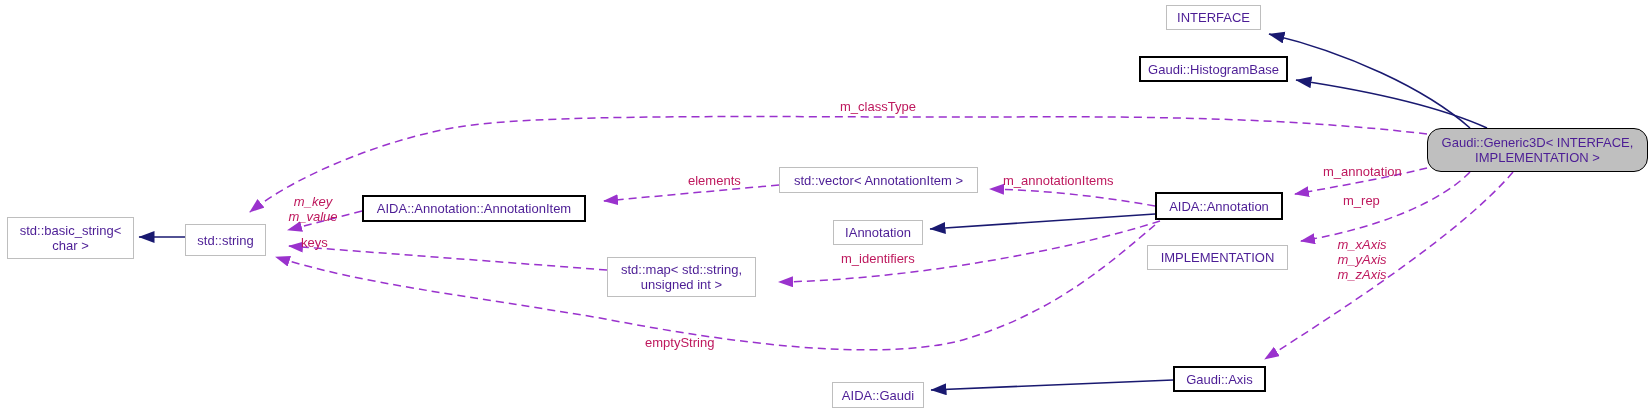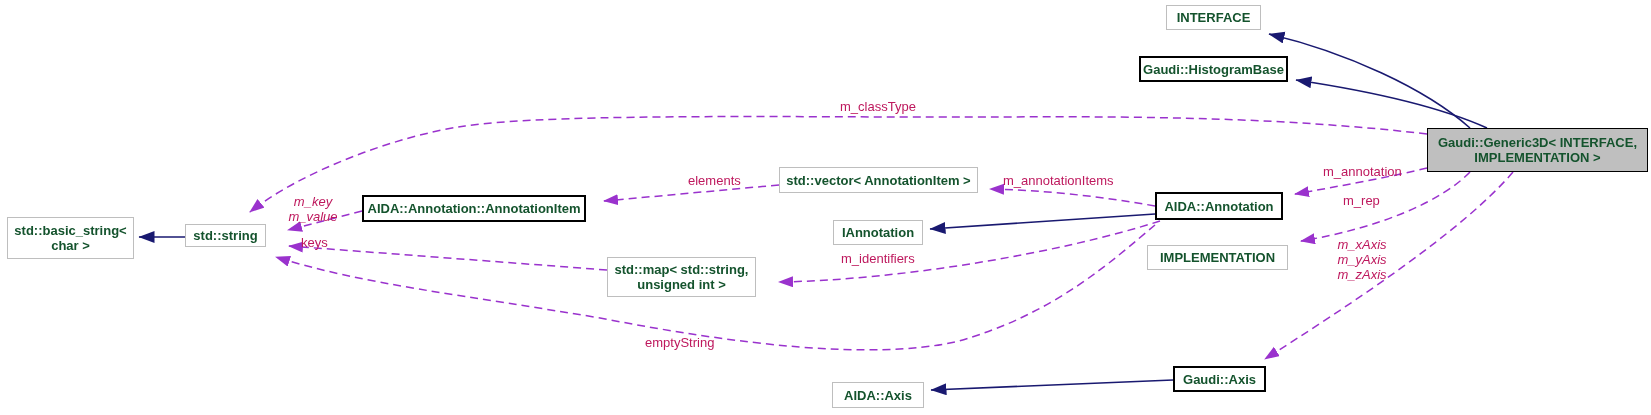--- a/index.html
+++ b/index.html
@@ -14,25 +14,24 @@
   .edge-i{fill:none;stroke:var(--inherit);stroke-width:1.6;}
   .edge-u{fill:none;stroke:var(--usage);stroke-width:1.5;stroke-dasharray:8 5;}
   .mk-i{fill:var(--inherit);}
   .mk-u{fill:var(--usage);}
   .node{
     position:absolute;
     display:flex;align-items:center;justify-content:center;
     box-sizing:border-box;
     text-align:center;
     white-space:pre-line;
-    font-size:13px;line-height:15px;color:#14532d;
+    font-size:13px;line-height:15px;color:#4c1d95;
     background:var(--nodefill);
     border:1px solid var(--undoc);
     padding:0 4px;
-    font-weight:bold;
   }
   .node.doc{border:2px solid var(--doc);}
   .node.main{background:var(--mainfill);border:1.5px solid var(--doc);}
   .elabel{
     position:absolute;
     font-size:13px;line-height:15px;color:#be185d;
     white-space:pre-line;
   }
   .elabel.center{text-align:center;font-style:italic;}
 </style>
@@ -66,42 +65,42 @@
     <path class="edge-u" d="M 362 211 L 288 230" marker-end="url(#arr-u)"></path>
     <path class="edge-u" d="M 607 270 L 289 246" marker-end="url(#arr-u)"></path>
     <path class="edge-u" d="M 1160 221 C 1060 253, 900 280, 779 282" marker-end="url(#arr-u)"></path>
     <path class="edge-u" d="M 1155 225 C 1115 258, 1055 315, 955 342 C 870 360, 740 345, 600 318 C 470 296, 360 284, 276 257" marker-end="url(#arr-u)"></path>
   </svg>
 
   <div class="node" style="left:1166px;top:5px;width:95px;height:25px;">INTERFACE</div>
 
   <div class="node doc" style="left:1139px;top:56px;width:149px;height:26px;">Gaudi::HistogramBase</div>
 
-  <div class="node main" style="left:1427px;top:128px;width:221px;height:44px;">Gaudi::Generic3D&lt; INTERFACE,
+  <div class="node main" style="left:1427px;top:128px;width:221px;height:44px;border-radius:14px;">Gaudi::Generic3D&lt; INTERFACE,
 IMPLEMENTATION &gt;</div>
 
   <div class="node" style="left:7px;top:217px;width:127px;height:42px;">std::basic_string&lt;
 char &gt;</div>
 
-  <div class="node" style="left:185px;top:224px;width:81px;height:23px;">std::string</div>
+  <div class="node" style="left:185px;top:224px;width:81px;height:32px;">std::string</div>
 
   <div class="node doc" style="left:362px;top:195px;width:224px;height:27px;">AIDA::Annotation::AnnotationItem</div>
 
   <div class="node" style="left:779px;top:167px;width:199px;height:26px;">std::vector&lt; AnnotationItem &gt;</div>
 
   <div class="node" style="left:833px;top:220px;width:90px;height:25px;">IAnnotation</div>
 
   <div class="node doc" style="left:1155px;top:192px;width:128px;height:28px;">AIDA::Annotation</div>
 
   <div class="node" style="left:1147px;top:245px;width:141px;height:25px;">IMPLEMENTATION</div>
 
   <div class="node" style="left:607px;top:257px;width:149px;height:40px;">std::map&lt; std::string,
 unsigned int &gt;</div>
 
-  <div class="node" style="left:832px;top:382px;width:92px;height:26px;">AIDA::Axis</div>
+  <div class="node" style="left:832px;top:382px;width:92px;height:26px;">AIDA::Gaudi</div>
 
   <div class="node doc" style="left:1173px;top:366px;width:93px;height:26px;">Gaudi::Axis</div>
 
   <div class="elabel" style="left:840px;top:99px;">m_classType</div>
   <div class="elabel" style="left:656px;top:173px;margin-left:32px;">elements</div>
   <div class="elabel" style="left:1003px;top:173px;">m_annotationItems</div>
   <div class="elabel" style="left:1323px;top:164px;">m_annotation</div>
   <div class="elabel" style="left:1343px;top:193px;">m_rep</div>
   <div class="elabel center" style="left:1330px;top:237px;width:64px;">m_xAxis
 m_yAxis

